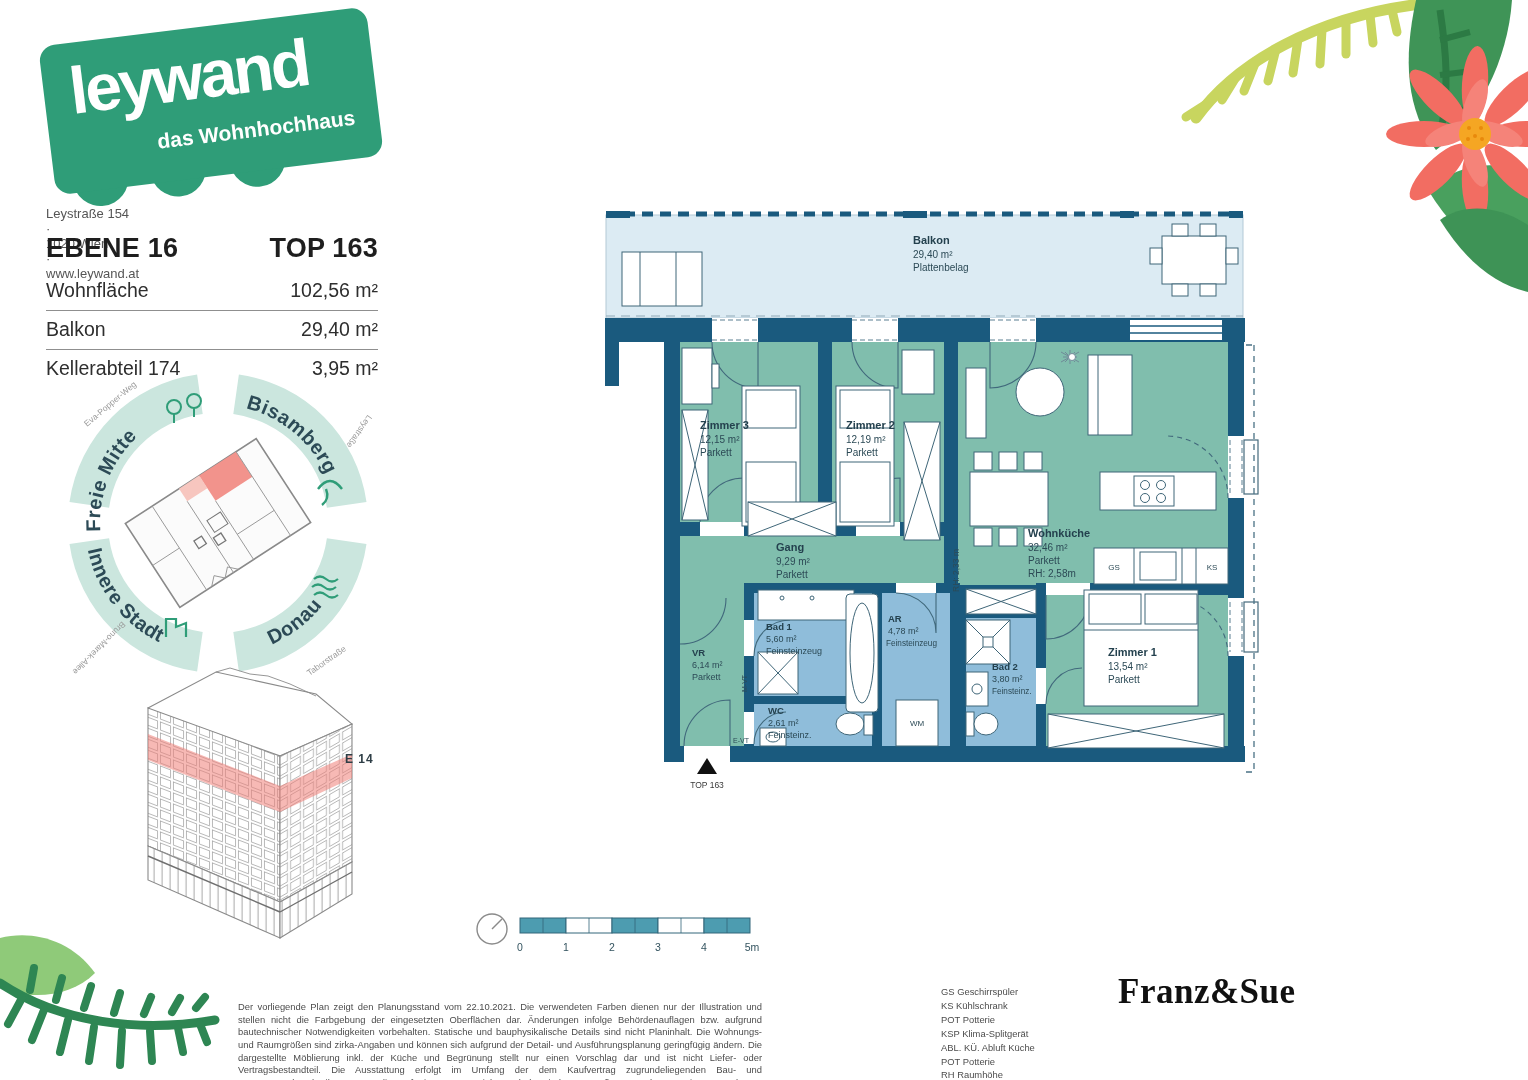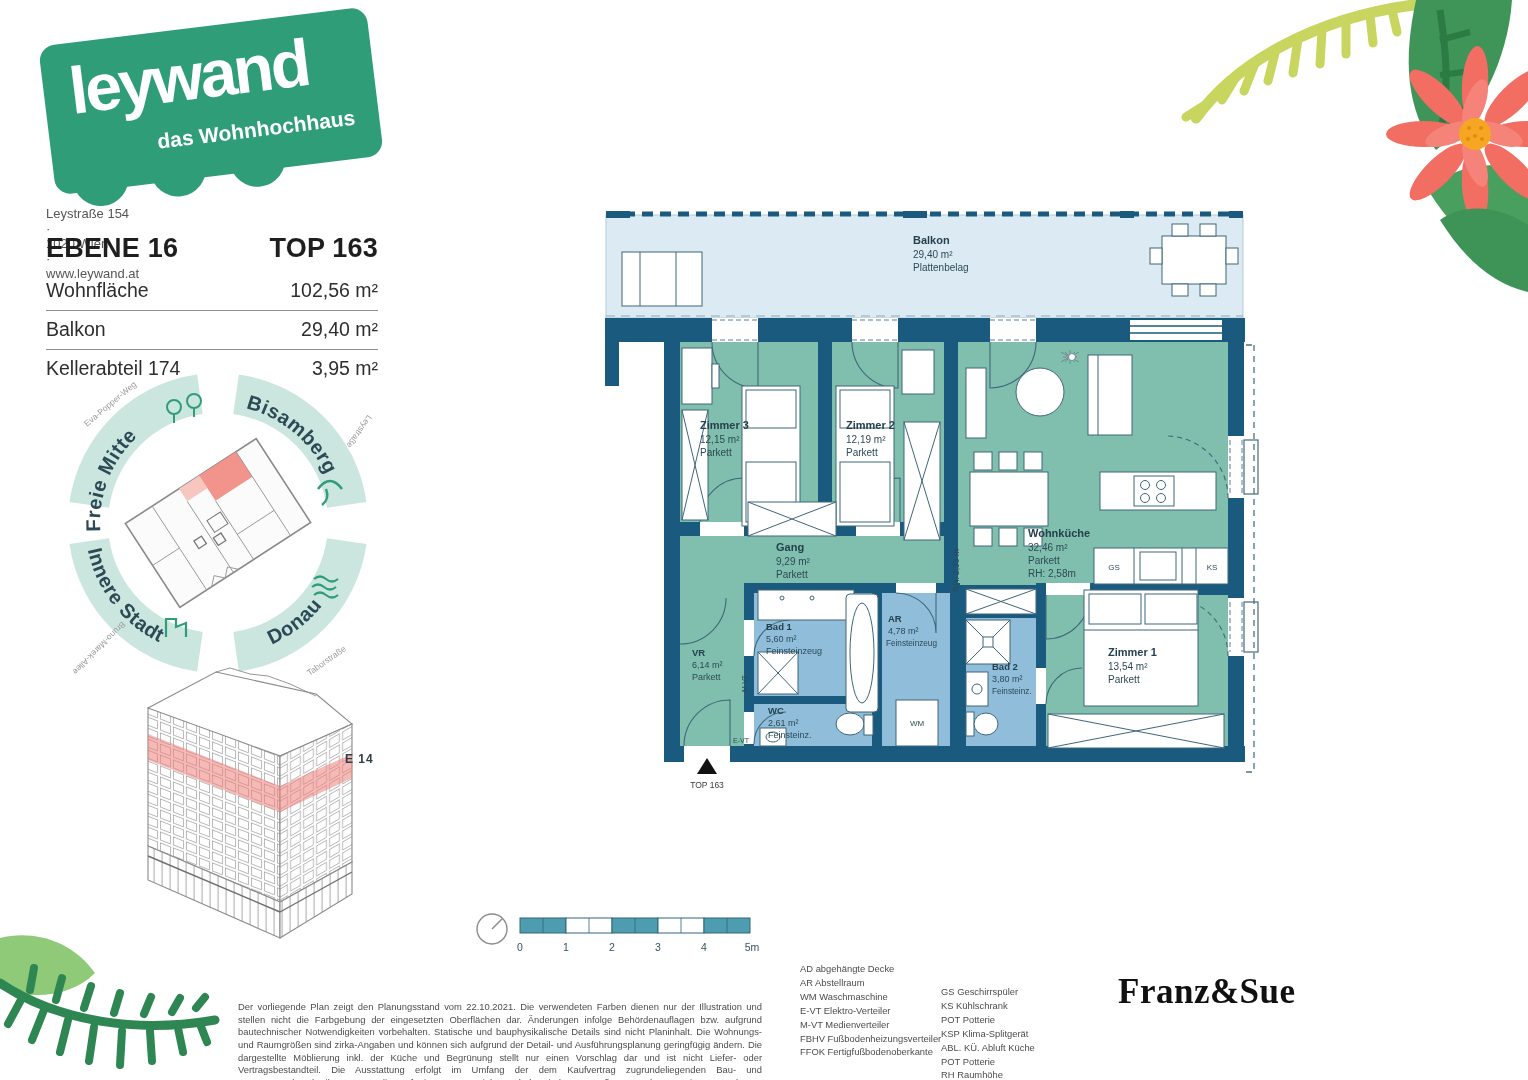--- a/index.html
+++ b/index.html
@@ -568,29 +568,20 @@
         <path d="M 114 85 l 6 -20"></path>
           <path d="M 144 86 l 7 -17"></path>
           <path d="M 172 84 l 8 -14"></path>
         <path d="M 196 80 l 9 -11"></path>
       </g>
     </g>
   </svg>
 
   <div class="disclaimer">Der vorliegende Plan zeigt den Planungsstand vom 22.10.2021. Die verwendeten Farben dienen nur der Illustration und stellen nicht die Farbgebung der eingesetzten Oberflächen dar. Änderungen infolge Behördenauflagen bzw. aufgrund bautechnischer Notwendigkeiten vorbehalten. Statische und bauphysikalische Details sind nicht Planinhalt. Die Wohnungs- und Raumgrößen sind zirka-Angaben und können sich aufgrund der Detail- und Ausführungsplanung geringfügig ändern. Die dargestellte Möblierung inkl. der Küche und Begrünung stellt nur einen Vorschlag dar und ist nicht Liefer- oder Vertragsbestandteil. Die Ausstattung erfolgt im Umfang der dem Kaufvertrag zugrundeliegenden Bau- und Ausstattungsbeschreibung. Für die Anfertigung von Einbaumöbeln sind Naturmaße zu nehmen. Die angegebenen Orientierungen zeigen lediglich wichtige Bezugspunkte in der Umgebung.</div>
 
-  <div class="legend c1">
-    <div>AD abgehängte Decke</div>
-    <div>AR Abstellraum</div>
-    <div>WM Waschmaschine</div>
-    <div>E-VT Elektro-Verteiler</div>
-    <div>M-VT Medienverteiler</div>
-    <div>FBHV Fußbodenheizungsverteiler</div>
-    <div>FFOK Fertigfußbodenoberkante</div>
-  </div>
   <div class="legend c2">
     <div>GS Geschirrspüler</div>
     <div>KS Kühlschrank</div>
     <div>POT Potterie</div>
     <div>KSP Klima-Splitgerät</div>
     <div>ABL. KÜ.  Abluft Küche</div>
     <div>POT Potterie</div>
     <div>RH Raumhöhe</div>
   </div>
 

